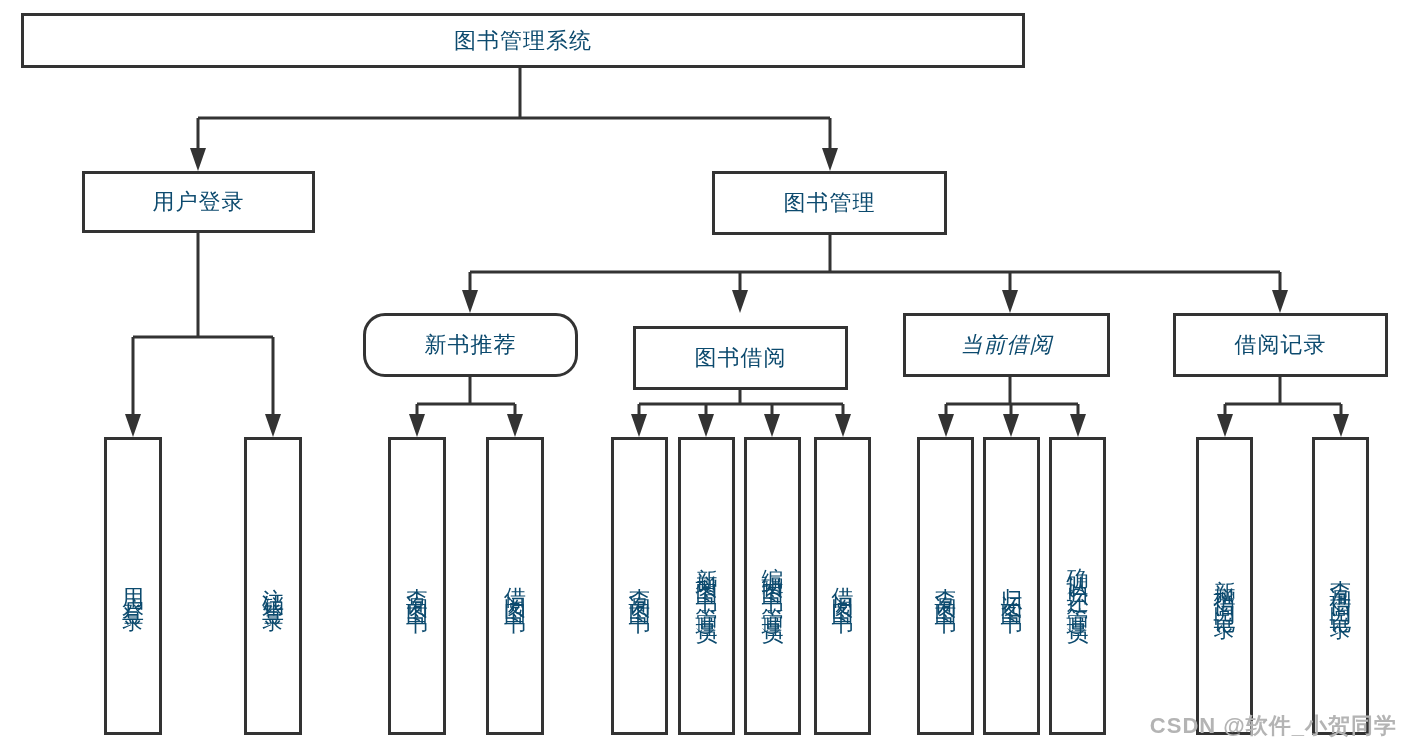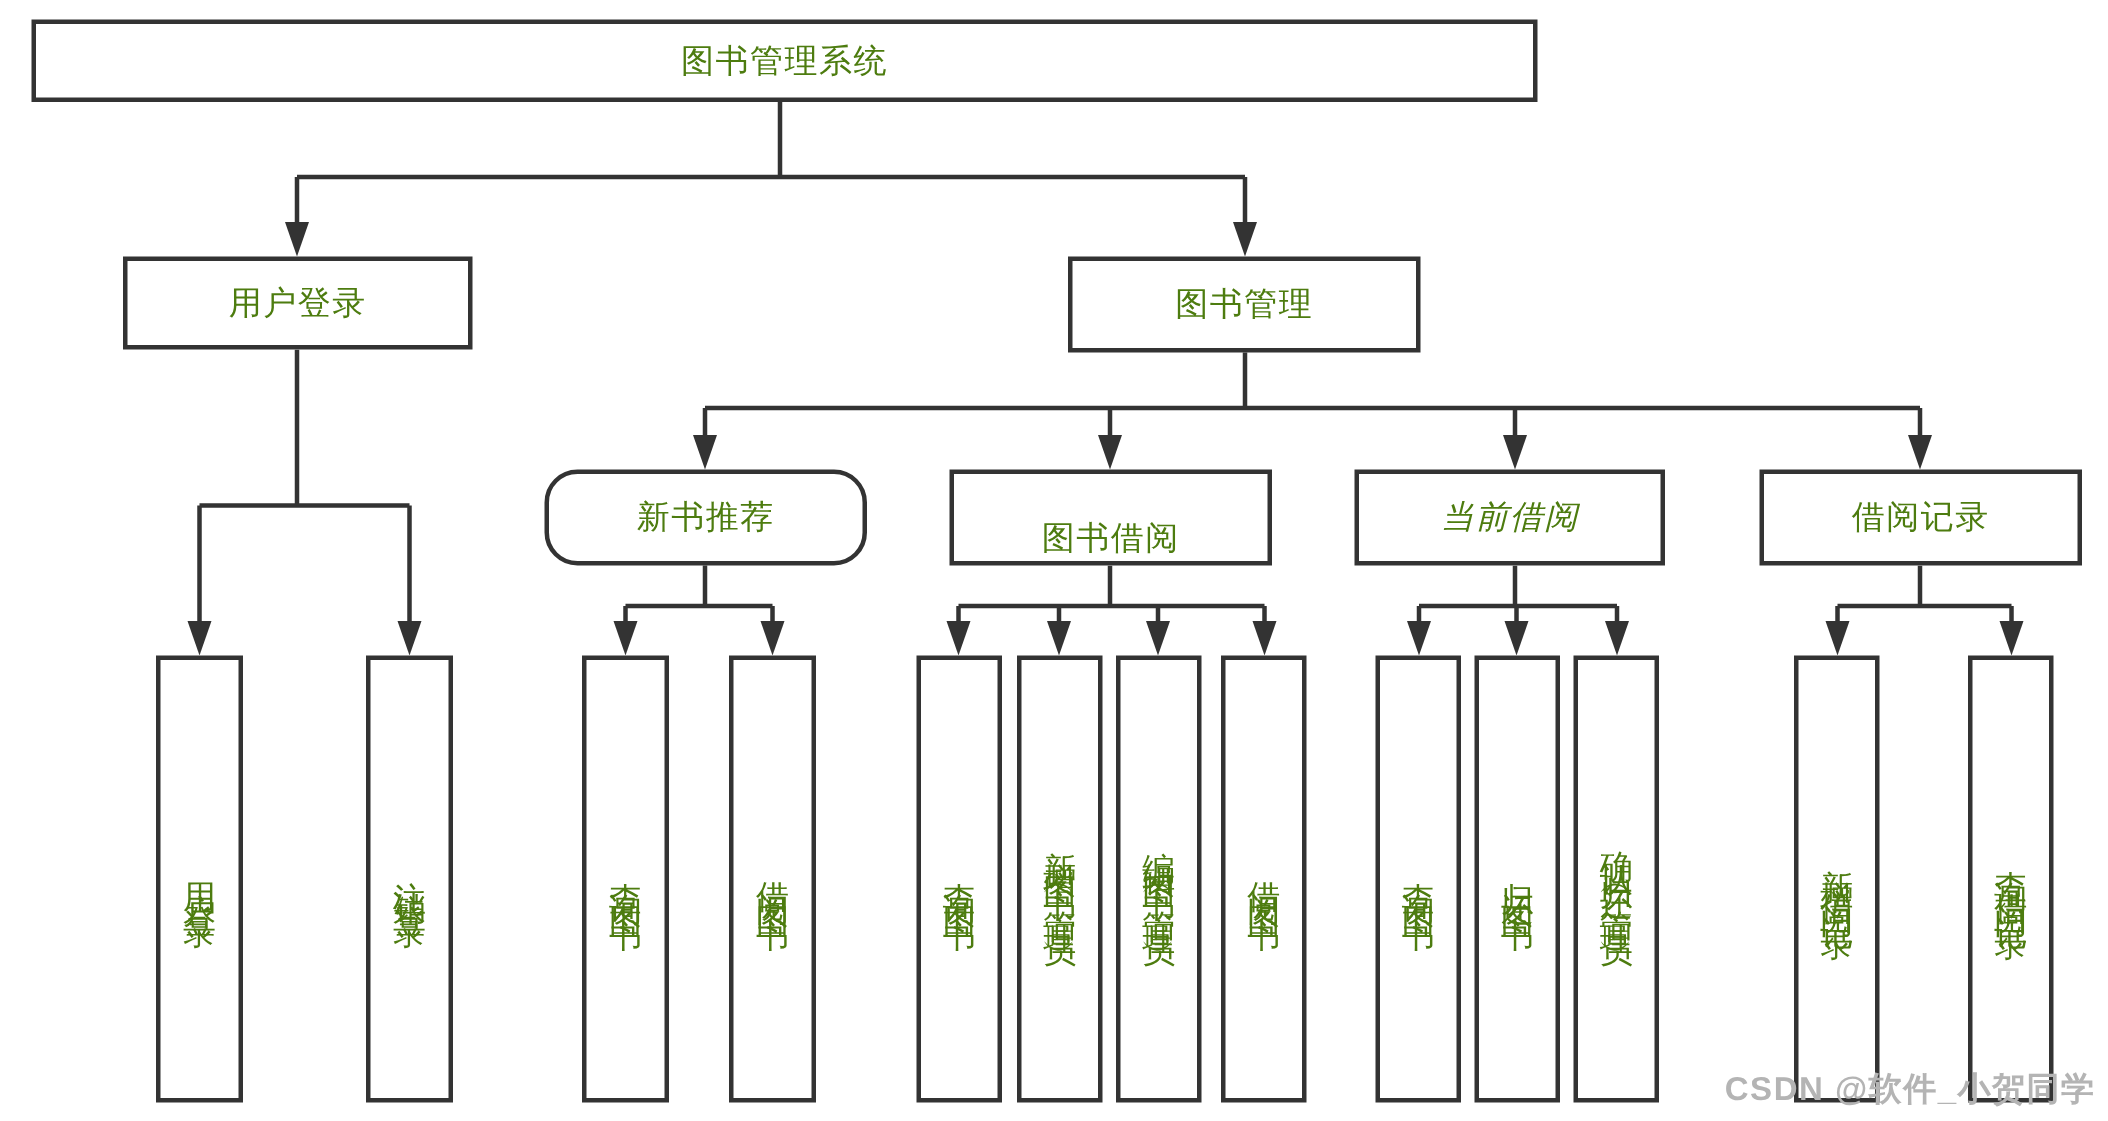--- a/index.html
+++ b/index.html
@@ -17,41 +17,41 @@
     width: 1405px; height: 747px;
   }
   .box {
     position: absolute;
     box-sizing: border-box;
     border: 3px solid #333333;
     background: #ffffff;
     display: flex;
     align-items: center;
     justify-content: center;
-    color: #4d7c0f;
+    color: #0c4a6e;
   }
   .hlabel {
     font-size: 22px;
     letter-spacing: 1px;
     white-space: nowrap;
   }
   .vlabel {
     writing-mode: vertical-rl;
     text-orientation: mixed;
     font-size: 22px;
     line-height: 1;
     letter-spacing: 8px;
     white-space: nowrap;
   }
   
   .n-root { left: 21px;   top: 13px;  width: 1004px; height: 55px; }
   .n-l2a  { left: 82px;   top: 171px; width: 233px;  height: 62px; }
   .n-l2b  { left: 712px;  top: 171px; width: 235px;  height: 64px; }
   .n-l3a  { left: 363px;  top: 313px; width: 215px;  height: 64px; border-radius: 22px; }
-  .n-l3b  { left: 633px;  top: 313px; width: 215px;  height: 64px; align-items: flex-end; }
+  .n-l3b  { left: 633px;  top: 326px; width: 215px;  height: 64px; }
   .n-l3c  { left: 903px;  top: 313px; width: 207px;  height: 64px; font-style: italic; }
   .n-l3d  { left: 1173px; top: 313px; width: 215px;  height: 64px; }
   .leaf   { top: 437px; width: 58px; height: 298px; }
   .f01 { left: 104px; }  .f02 { left: 244px; }
   .f11 { left: 388px; }  .f12 { left: 486px; }
   .f21 { left: 611px; width: 57px; }  .f22 { left: 678px; width: 57px; }
   .f23 { left: 744px; width: 57px; }  .f24 { left: 814px; width: 57px; }
   .f31 { left: 917px; width: 57px; }  .f32 { left: 983px; width: 57px; }
   .f33 { left: 1049px; width: 57px; }
   .f41 { left: 1196px; width: 57px; } .f42 { left: 1312px; width: 57px; }

